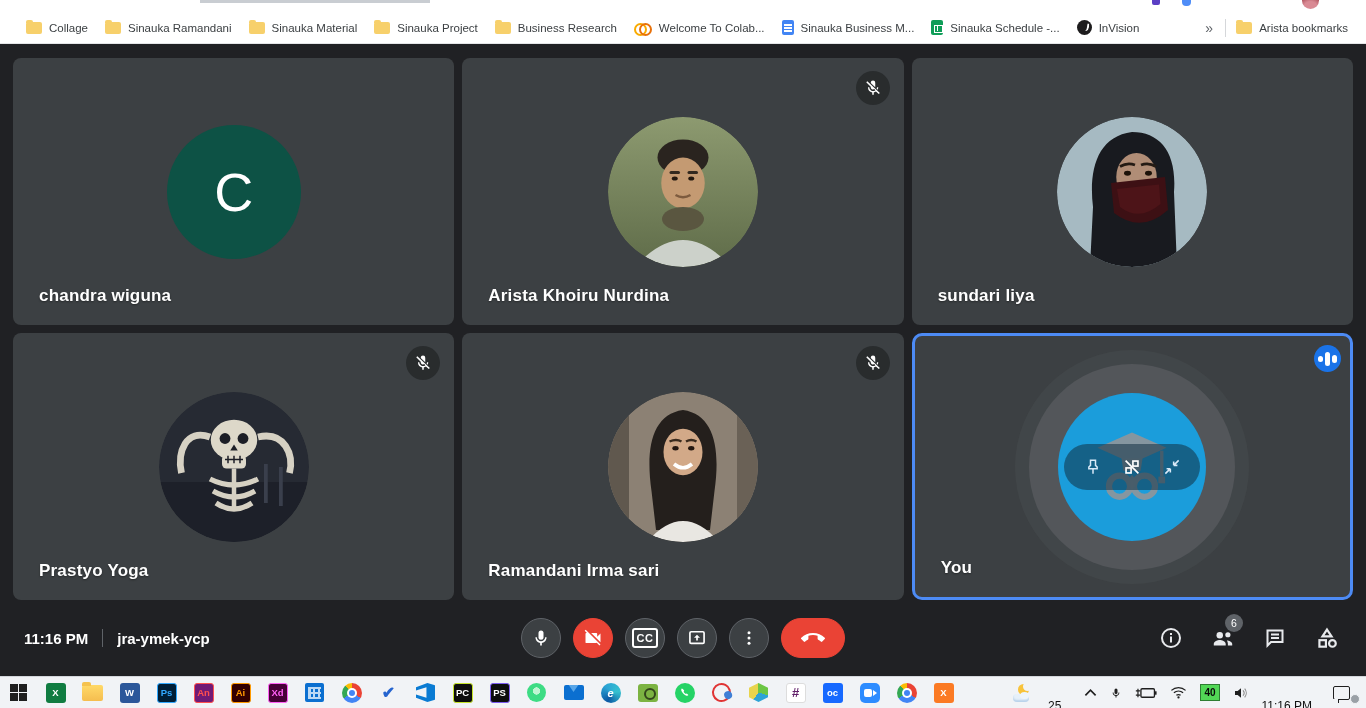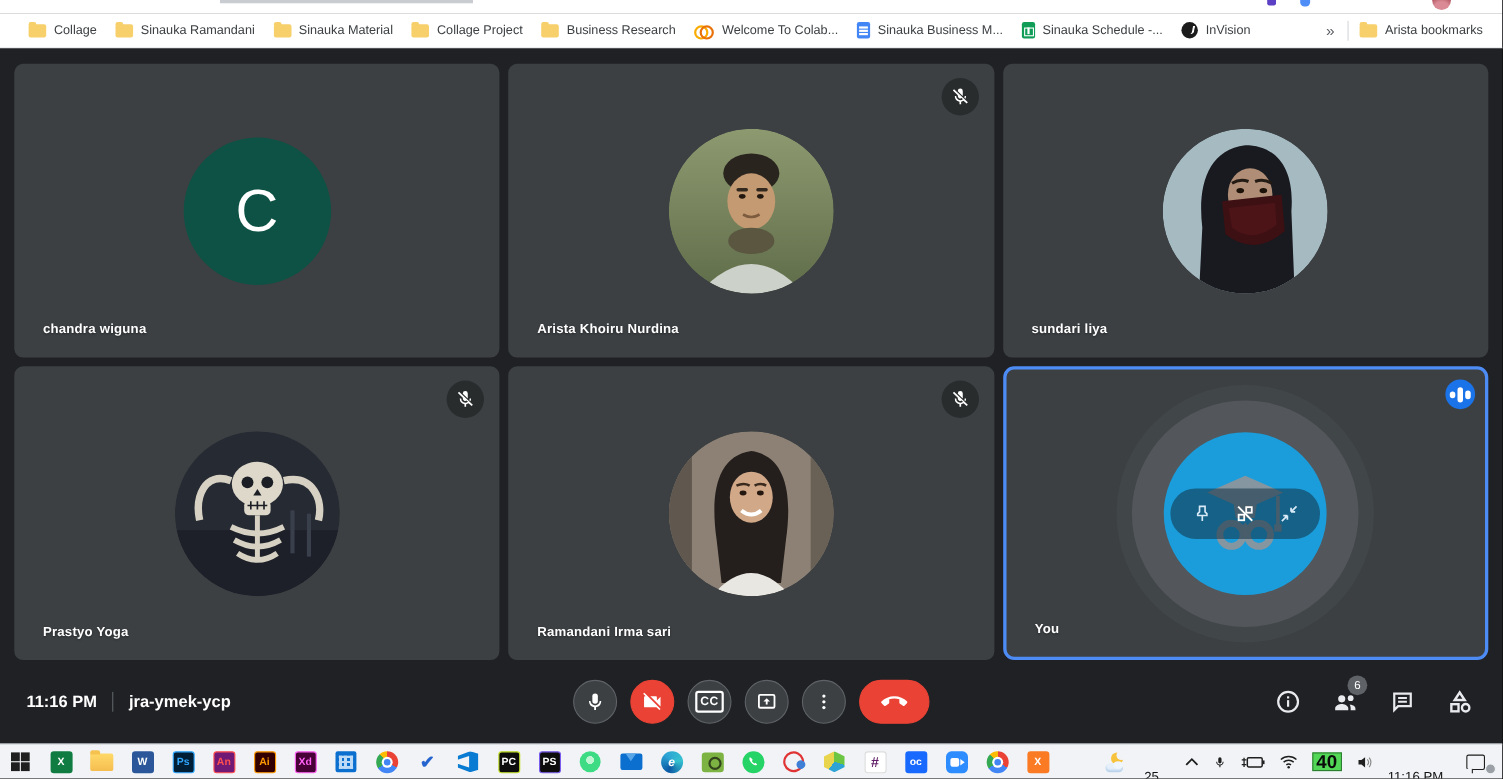--- a/index.html
+++ b/index.html
@@ -33,21 +33,21 @@
   .invision-ic{width:15px;height:15px;background:#1d1c1d;border-radius:50%;position:relative;flex:0 0 15px;}
   .invision-ic::before{content:"";position:absolute;left:4px;top:3px;width:6px;height:8px;border-right:2px solid #fff;border-radius:0 0 4px 0;transform:rotate(8deg);}
   .bm-chevron{margin-left:auto;color:#5f6368;font-size:14px;padding:0 10px;cursor:pointer;}
   .bm-divider{width:1px;height:18px;background:#d5d7da;margin:0 10px 0 2px;}
 
   
   .meet{position:absolute;top:44px;left:0;width:1366px;height:632px;background:#202124;}
   .tiles{position:absolute;top:14px;left:13px;right:13px;display:grid;grid-template-columns:repeat(3,1fr);grid-auto-rows:267px;gap:8px;}
   .tile{position:relative;background:#3c4043;border-radius:8px;overflow:hidden;}
   .tile.self{border:3px solid #4d8bf5;border-radius:10px;}
-  .tile-name{position:absolute;left:26px;bottom:19px;color:#fff;font-size:12px;font-weight:bold;letter-spacing:.2px;text-shadow:0 1px 2px rgba(0,0,0,.4);}
+  .tile-name{position:absolute;left:26px;bottom:19px;color:#fff;font-size:17px;font-weight:bold;letter-spacing:.2px;text-shadow:0 1px 2px rgba(0,0,0,.4);}
   .avatar-wrap{position:absolute;top:50%;left:50%;transform:translate(-50%,-50%);}
   .avatar-initial{width:134px;height:134px;border-radius:50%;background:#0d5245;display:flex;align-items:center;justify-content:center;color:#fff;font-size:54px;}
   .avatar-photo{width:150px;height:150px;border-radius:50%;overflow:hidden;display:block;}
   .mic-badge{position:absolute;top:13px;right:14px;width:34px;height:34px;border-radius:50%;background:rgba(18,19,21,.45);display:flex;align-items:center;justify-content:center;}
   .audio-badge{position:absolute;top:9px;right:9px;width:27px;height:27px;border-radius:50%;background:#1a73e8;display:flex;align-items:center;justify-content:center;gap:2.5px;}
   .audio-badge i{display:block;width:4.5px;border-radius:3px;background:#fff;}
   .audio-badge i:nth-child(1){height:6px;}
   .audio-badge i:nth-child(2){height:14px;}
   .audio-badge i:nth-child(3){height:8px;}
   .big-gray{width:206px;height:206px;border-radius:50%;background:#53565a;box-shadow:0 0 0 14px rgba(120,124,130,.10);display:flex;align-items:center;justify-content:center;}
@@ -100,21 +100,21 @@
   .env-ico::before{content:"";position:absolute;left:1px;top:-6px;width:18px;height:13px;background:#58a6e8;transform:rotate(0deg);clip-path:polygon(0 0,100% 0,50% 100%);}
   .edge-ico{width:20px;height:20px;border-radius:50%;background:conic-gradient(from 200deg,#0c59a4,#2ba3d4,#35c1cf,#0c59a4);display:flex;align-items:center;justify-content:center;color:#fff;font-weight:bold;font-size:11px;font-style:italic;}
 
   .tb-tray{margin-left:auto;display:flex;align-items:center;gap:13px;padding-right:10px;height:100%;}
   .tray-txt{font-size:12px;color:#111;margin-top:27px;}
   .weather-ic{position:relative;width:22px;height:18px;}
   .weather-ic .moon{position:absolute;left:5px;top:0;width:11px;height:11px;border-radius:50%;background:#f8c33c;}
   .weather-ic .moonmask{position:absolute;left:10px;top:-2px;width:9px;height:9px;border-radius:50%;background:#f1f3f6;}
   .weather-ic .cloud{position:absolute;left:0;bottom:0;width:16px;height:8px;border-radius:8px;background:#e6f0fa;box-shadow:inset 0 -2px 2px #b9d2ea;}
   .weather-ic .cloud2{position:absolute;left:7px;bottom:3px;width:9px;height:7px;border-radius:50%;background:#eef5fc;}
-  .batt-badge{background:#52d756;border:1px solid #2e7d32;color:#0a0a0a;font-size:17px;font-weight:bold;padding:0 3px;line-height:15px;}
+  .batt-badge{background:#52d756;border:1px solid #2e7d32;color:#0a0a0a;font-size:10px;font-weight:bold;padding:0 3px;line-height:15px;}
   .action-ic{width:17px;height:14px;border:1.6px solid #1f1f1f;border-radius:2px;position:relative;}
   .action-ic::before{content:"";position:absolute;left:-1px;bottom:-4px;width:5px;height:4px;background:#f1f3f6;border-right:1.6px solid #1f1f1f;}
 </style>
 </head>
 <body>
 
 <div class="screen">
 
   <div class="top-sliver">
     <div class="frag frag-strip"></div>
@@ -131,21 +131,21 @@
     <div class="bm">
       <span class="folder-ic"></span>
       <span class="bm-label">Sinauka Ramandani</span>
     </div>
     <div class="bm">
       <span class="folder-ic"></span>
       <span class="bm-label">Sinauka Material</span>
     </div>
     <div class="bm">
       <span class="folder-ic"></span>
-      <span class="bm-label">Collage Project</span>
+      <span class="bm-label">Sinauka Project</span>
     </div>
     <div class="bm">
       <span class="folder-ic"></span>
       <span class="bm-label">Business Research</span>
     </div>
     <div class="bm">
       <span class="colab-ic"></span>
       <span class="bm-label">Welcome To Colab...</span>
     </div>
     <div class="bm">

